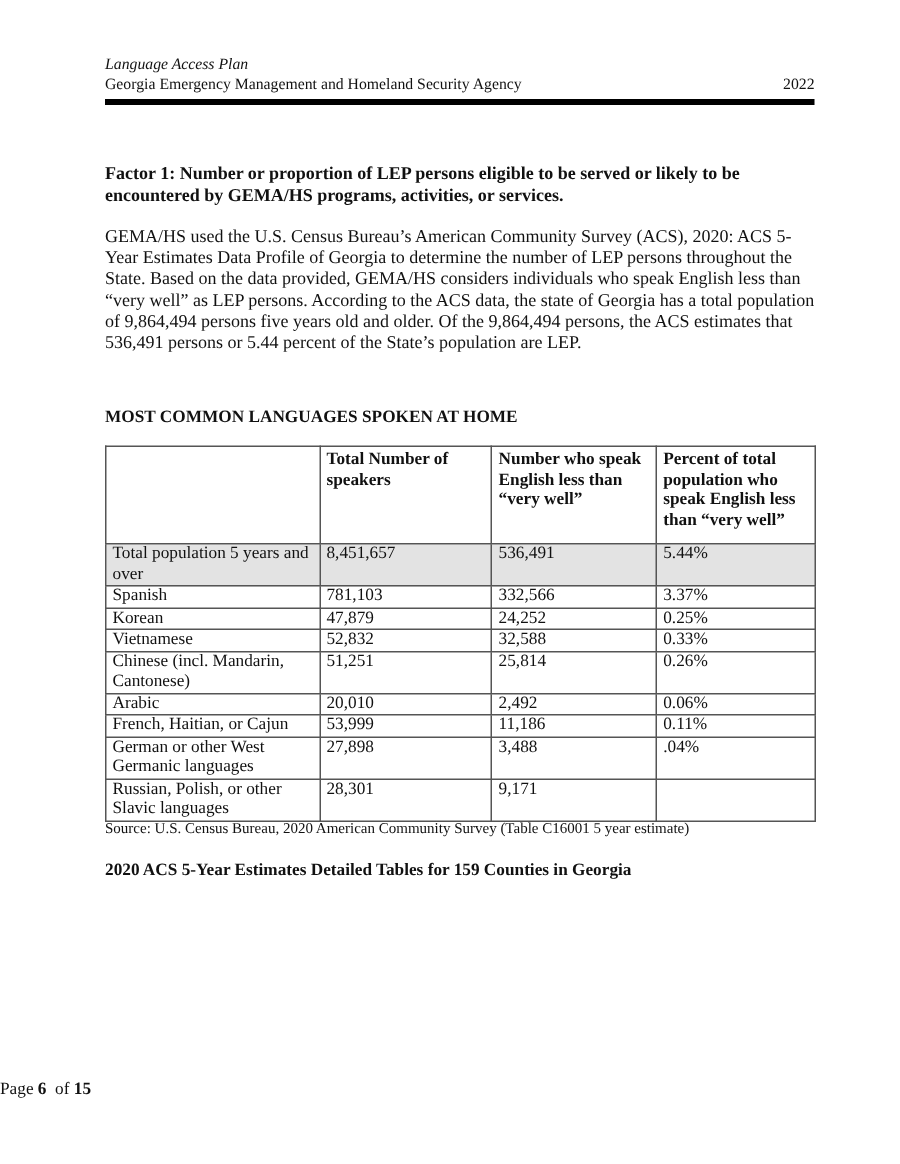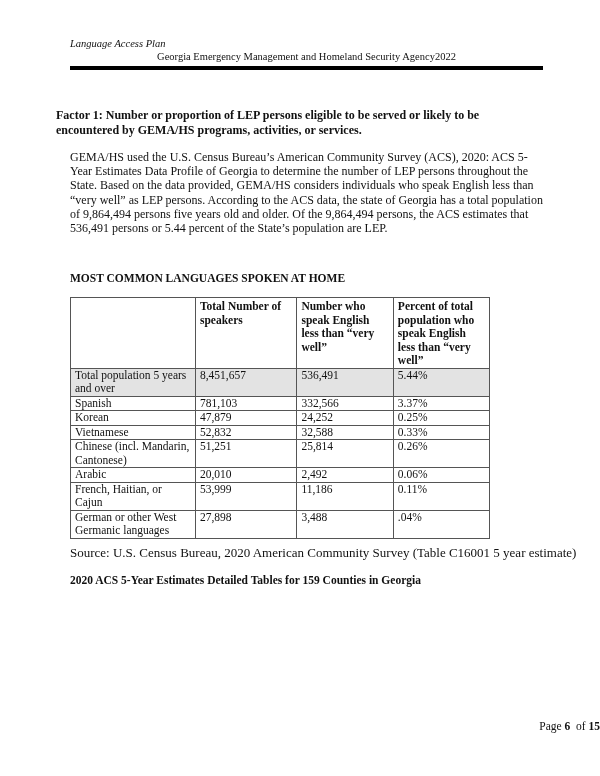--- a/index.html
+++ b/index.html
@@ -21,35 +21,35 @@
       top: 37px;
       width: 473px;
     }
     .header-title {
       font-style: italic;
       font-size: 10.5px;
       line-height: 13px;
     }
     .header-row {
       display: flex;
-      justify-content: center;
+      justify-content: space-between;
       font-size: 10.5px;
       line-height: 13px;
     }
     .header-rule {
       position: absolute;
       left: 70px;
       top: 66px;
       width: 473px;
       height: 4px;
       background: #000000;
     }
     .factor-heading {
       position: absolute;
-      left: 56px;
+      left: 70px;
       top: 108px;
       width: 475px;
       font-weight: bold;
       font-size: 12px;
       line-height: 14.5px;
     }
     .intro-para {
       position: absolute;
       left: 70px;
       top: 150px;
@@ -62,21 +62,21 @@
       left: 70px;
       top: 271px;
       font-weight: bold;
       font-size: 11.5px;
       line-height: 14px;
     }
     table.lang-table {
       position: absolute;
       left: 70px;
       top: 297px;
-      width: 420px;
+      width: 474px;
       border-collapse: collapse;
       font-size: 11.5px;
       line-height: 13.5px;
     }
     table.lang-table th,
     table.lang-table td {
       border: 1px solid #555555;
       text-align: left;
       vertical-align: top;
       padding: 0 4px;
@@ -91,39 +91,39 @@
     table.lang-table col.c3 { width: 110px; }
     table.lang-table col.c4 { width: 106px; }
     table.lang-table tr.shaded td {
       background: #e3e3e3;
       margin-top: 48px;
     }
     .source-note {
       position: absolute;
       left: 70px;
       top: 546px;
-      font-size: 13px;
+      font-size: 10px;
       line-height: 14px;
       white-space: nowrap;
     }
     .sub-heading {
       position: absolute;
       left: 70px;
       top: 573px;
       font-weight: bold;
       font-size: 11.5px;
       line-height: 14px;
       text-align: right;
     }
     .page-footer {
       position: absolute;
       left: 0;
       width: 600px;
       top: 719px;
-      text-align: right;
+      text-align: left;
       font-size: 11.5px;
       line-height: 14px;
     }
     .page-footer b { font-weight: bold; }
   </style>
 </head>
 <body>
 
 <div class="page-header">
   <div class="header-title">Language Access Plan</div>
@@ -196,20 +196,26 @@
       <td>53,999</td>
       <td>11,186</td>
       <td>0.11%</td>
     </tr>
     <tr>
       <td>German or other West Germanic languages</td>
       <td>27,898</td>
       <td>3,488</td>
       <td>.04%</td>
     </tr>
+    <tr>
+      <td>Russian, Polish, or other Slavic languages</td>
+      <td>28,301</td>
+      <td>9,171</td>
+      <td></td>
+    </tr>
   </tbody>
 </table>
 
 <div class="source-note">Source: U.S. Census Bureau, 2020 American Community Survey (Table C16001 5 year estimate)</div>
 
 <div class="sub-heading">2020 ACS 5-Year Estimates Detailed Tables for 159 Counties in Georgia</div>
 
 <div class="page-footer">
   <span>Page</span>
   <b>6</b>

